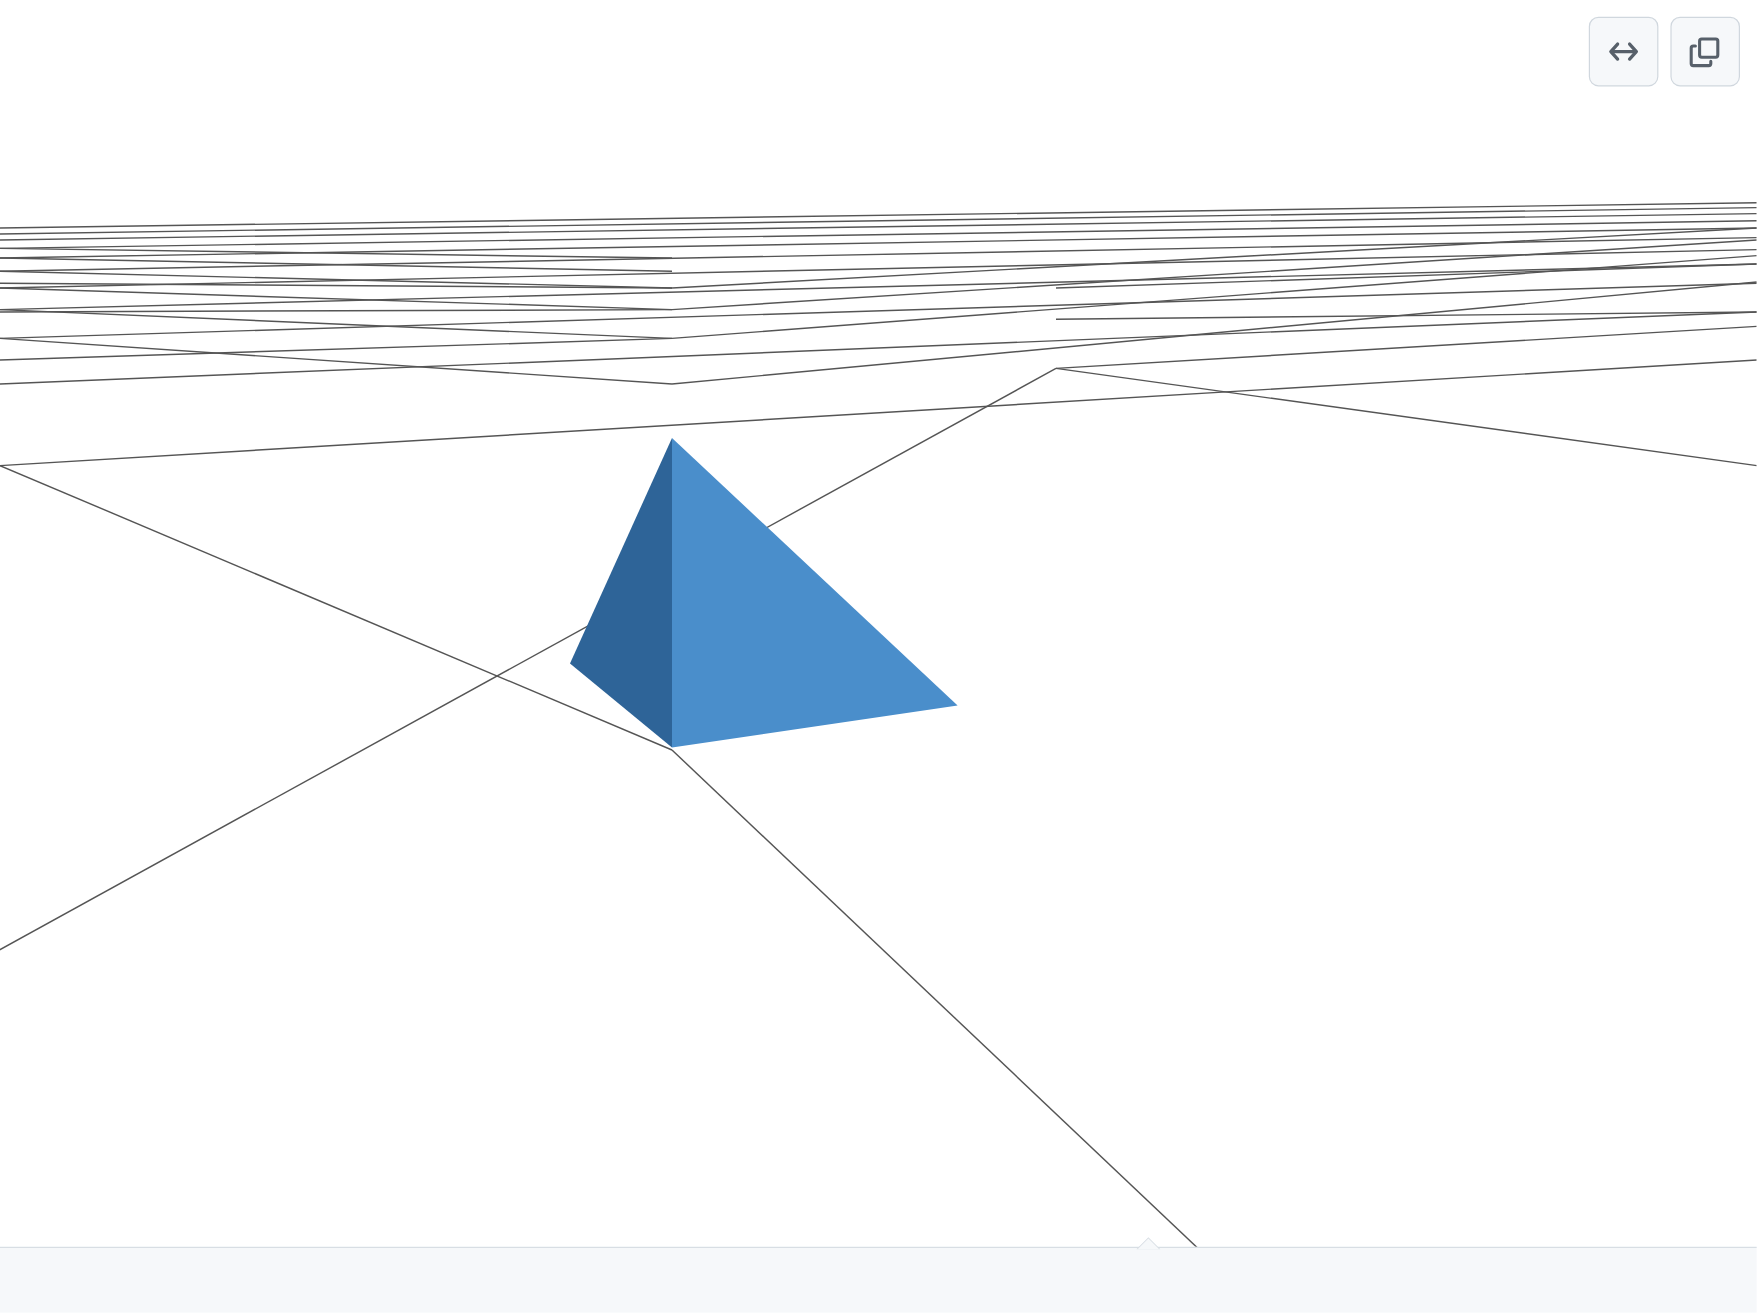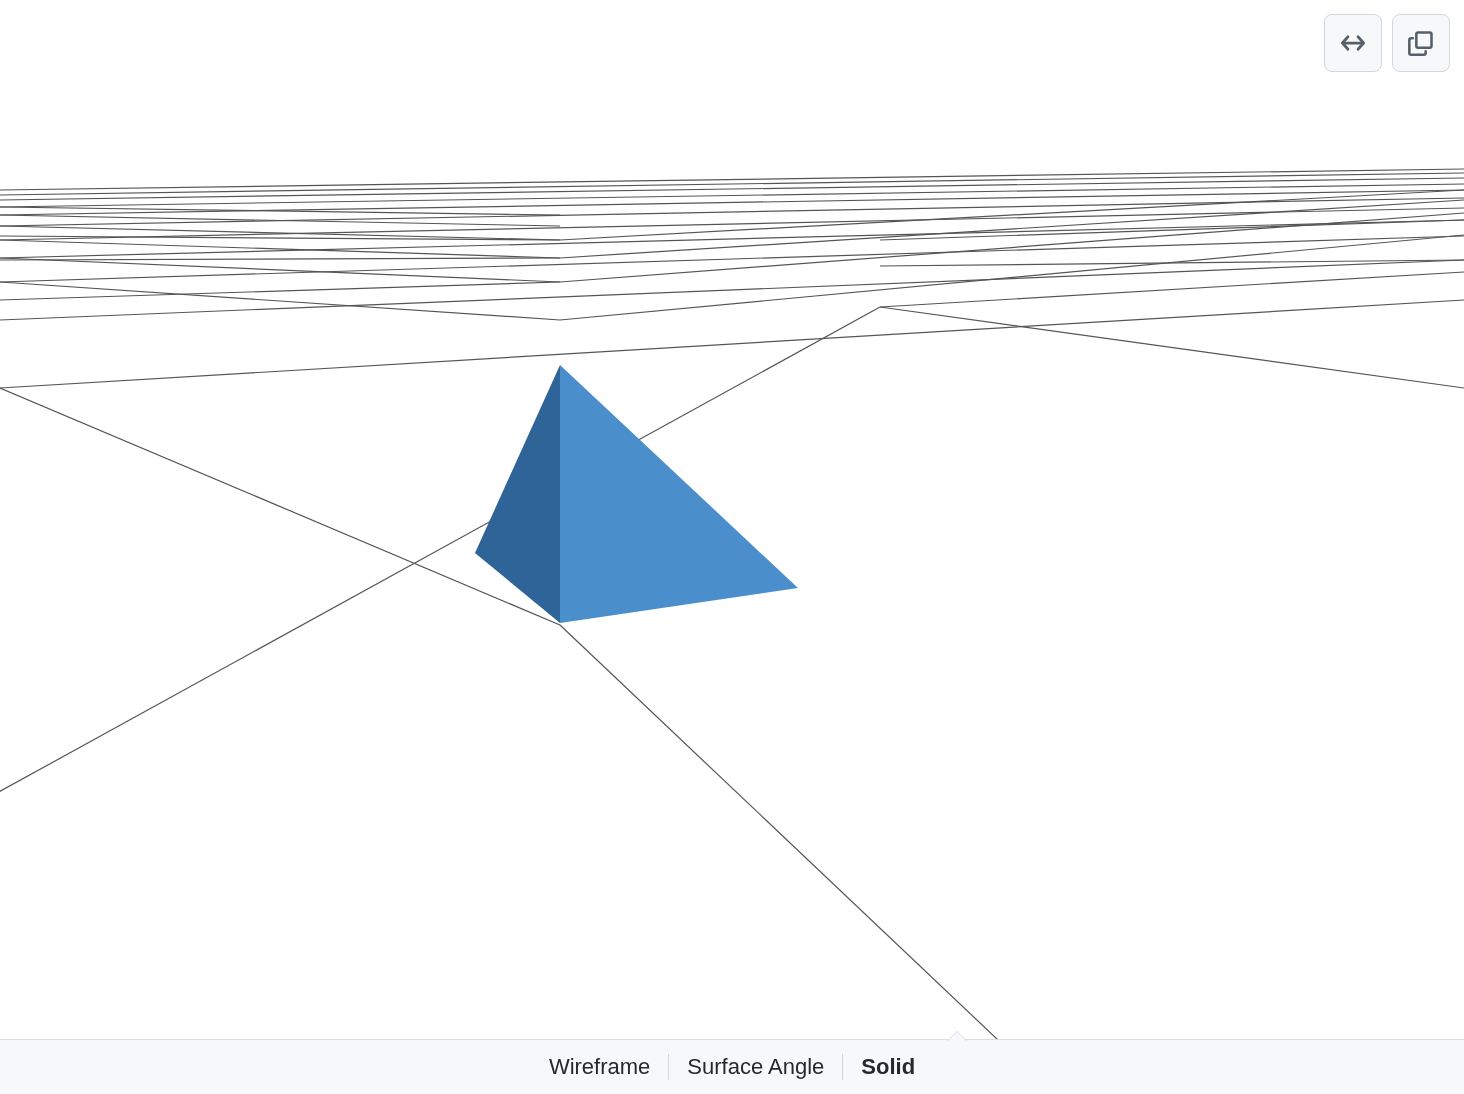--- a/index.html
+++ b/index.html
@@ -160,20 +160,13 @@
       <svg width="28" height="28" viewBox="0 0 24 24" fill="none" stroke="currentColor" stroke-width="2.2" stroke-linecap="round" stroke-linejoin="round">
         <rect x="8" y="3" width="13" height="13" rx="1.5"></rect>
         <path d="M5 8 H3.5 A1.5 1.5 0 0 0 2 9.5 V20.5 A1.5 1.5 0 0 0 3.5 22 H14.5 A1.5 1.5 0 0 0 16 20.5 V19"></path>
       </svg>
     </span>
   </div>
 </div>
 
 <div class="bottom-bar">
   <div class="notch"></div>
-  <div class="mode-group" id="mode-group">
-      <div class="mode-btn">Wireframe</div>
-      <div class="sep"></div>
-      <div class="mode-btn">Surface Angle</div>
-      <div class="sep"></div>
-      <div class="mode-btn active">Solid</div>
-    </div>
 </div>
 
 </body></html>

